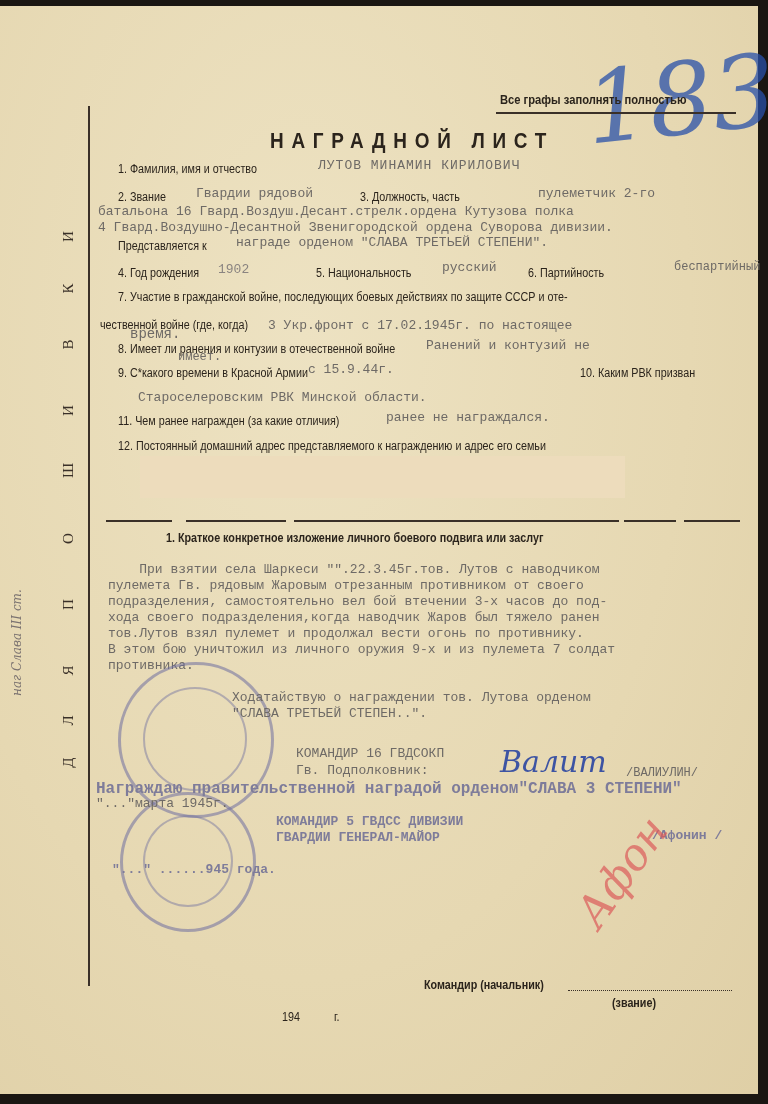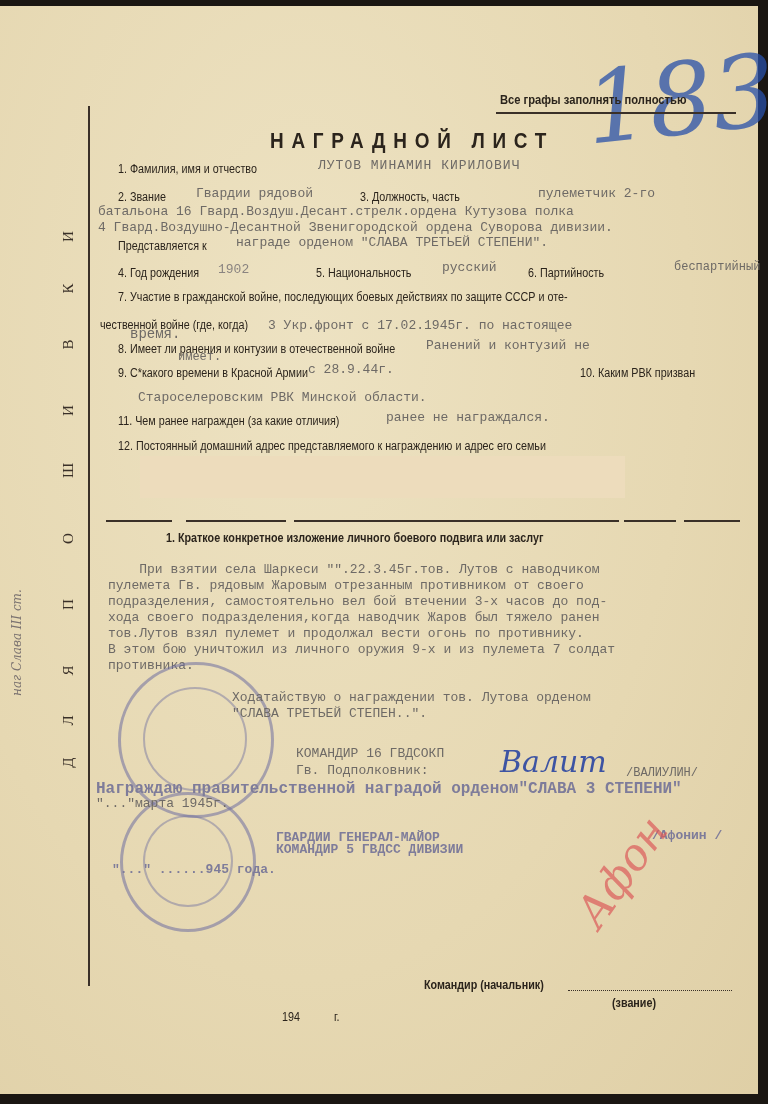--- a/index.html
+++ b/index.html
@@ -74,21 +74,21 @@
   <div class="print" style="left:118px; top:284px;">7.  Участие в гражданской войне, последующих боевых действиях по защите СССР и оте-</div>
   <div class="print" style="left:100px; top:312px;">чественной войне (где, когда)</div>
   <div class="type" style="left:268px; top:312px;">3 Укр.фронт с 17.02.1945г. по настоящее</div>
   <div class="type" style="left:130px; top:320px; font-size:14px;">время.</div>
 
   <div class="print" style="left:118px; top:336px;">8. Имеет ли ранения и контузии в отечественной войне</div>
   <div class="type" style="left:426px; top:332px;">Ранений и контузий не</div>
   <div class="type" style="left:178px; top:344px; font-size:12px;">имеет.</div>
 
   <div class="print" style="left:118px; top:360px;">9. С*какого времени в Красной Армии</div>
-  <div class="type" style="left:308px; top:356px;">с 28.9.44г.</div>
+  <div class="type" style="left:308px; top:356px;">с 15.9.44г.</div>
   <div class="print" style="left:580px; top:360px;">10. Каким РВК призван</div>
   <div class="type" style="left:138px; top:384px;">Староселеровским РВК Минской области.</div>
 
   <div class="print" style="left:118px; top:408px;">11. Чем ранее награжден (за какие отличия)</div>
   <div class="type" style="left:386px; top:404px;">ранее не награждался.</div>
 
   <div class="print" style="left:118px; top:433px;">12. Постоянный домашний адрес  представляемого к награждению и адрес его семьи</div>
   <div class="redact"></div>
 
   <div class="hline" style="left:106px; top:514px; width:66px;"></div>
@@ -119,21 +119,21 @@
   <div class="type" style="left:232px; top:684px;">Ходатайствую о награждении тов. Лутова орденом</div>
   <div class="type" style="left:232px; top:700px;">"СЛАВА ТРЕТЬЕЙ СТЕПЕН..".</div>
 
   <div class="type" style="left:296px; top:740px;">КОМАНДИР 16 ГВДСОКП</div>
   <div class="type" style="left:296px; top:757px;">Гв. Подполковник:</div>
   <div class="sig" style="left:500px; top:738px;">Валит</div>
   <div class="type" style="left:626px; top:760px; font-size:12px;">/ВАЛИУЛИН/</div>
 
   <div class="type purple" style="left:96px; top:774px; font-size:16px;">Награждаю правительственной наградой орденом"СЛАВА 3 СТЕПЕНИ"</div>
   <div class="type" style="left:96px; top:790px;">"..."марта 1945г.</div>
-  <div class="type purple" style="left:276px; top:836px;">КОМАНДИР 5 ГВДСС ДИВИЗИИ</div>
+  <div class="type purple" style="left:276px; top:808px;">КОМАНДИР 5 ГВДСС ДИВИЗИИ</div>
   <div class="type purple" style="left:276px; top:824px;">ГВАРДИИ ГЕНЕРАЛ-МАЙОР</div>
   <div class="type purple" style="left:652px; top:822px;">/Афонин /</div>
   <div class="type purple" style="left:112px; top:856px;">"..." ......945 года.</div>
 
   <div class="redpencil" style="left:560px; top:840px;">Афон</div>
 
   <div class="print b" style="left:424px; top:972px;">Командир (начальник)</div>
   <div class="dotted" style="left:568px; top:984px; width:164px;"></div>
   <div class="print b" style="left:612px; top:990px;">(звание)</div>
   <div class="print" style="left:282px; top:1004px;">194</div>

